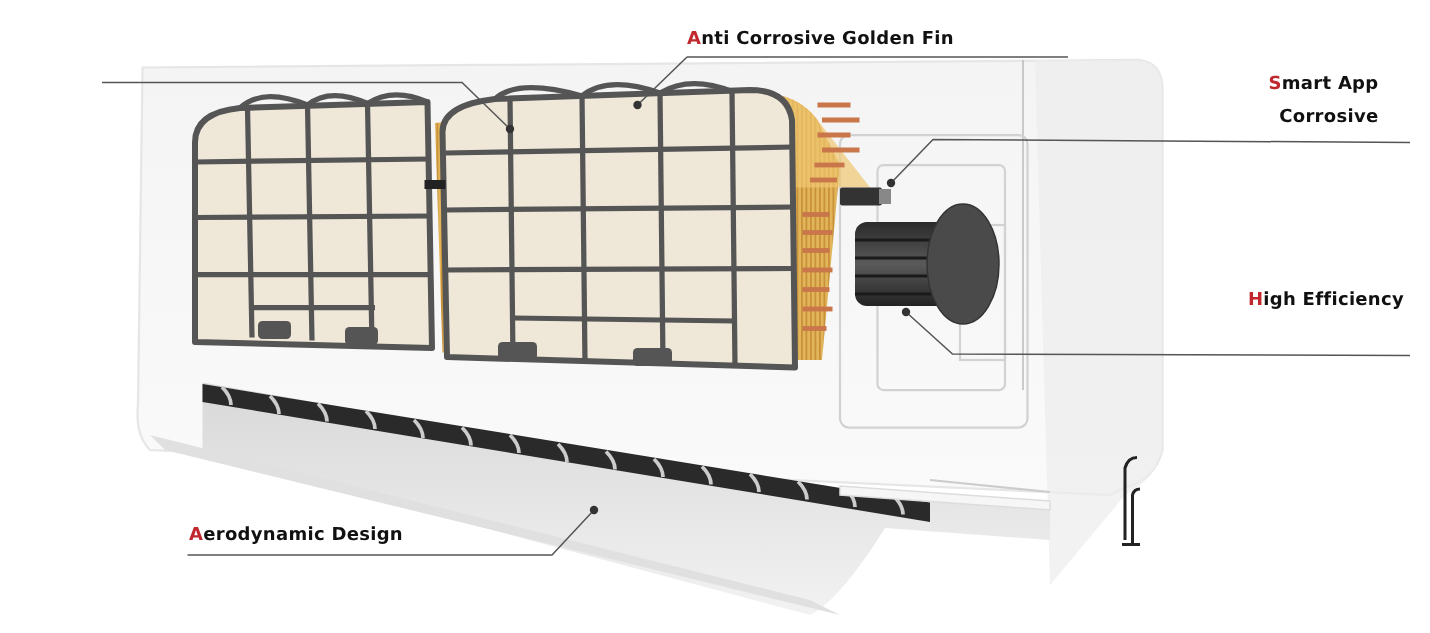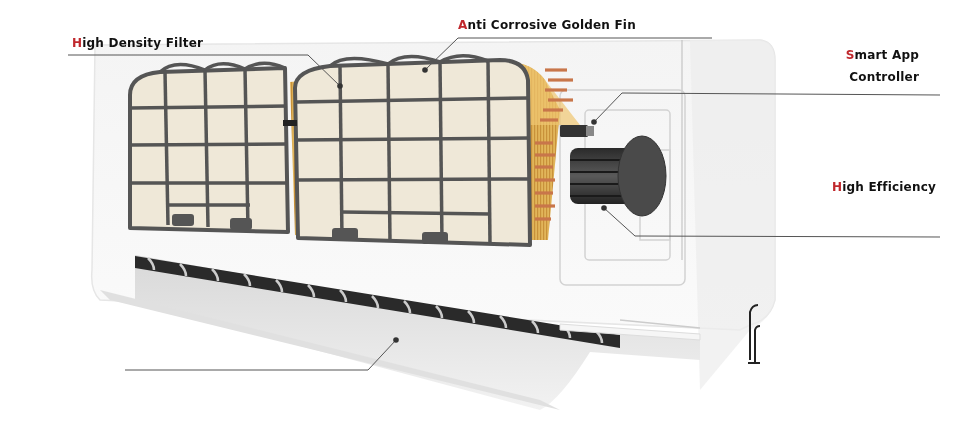--- a/index.html
+++ b/index.html
@@ -168,30 +168,30 @@
   <g fill="#333">
     <circle cx="340" cy="86" r="2.8"></circle>
     <circle cx="425" cy="70" r="2.8"></circle>
     <circle cx="594" cy="122" r="2.8"></circle>
     <circle cx="604" cy="208" r="2.8"></circle>
     <circle cx="396" cy="340" r="2.8"></circle>
   </g>
 </svg>
 
 
-<div class="label" style="left:72px;top:32px;">
-  <span class="first">H</span><span>igh Density Filter</span>
-</div>
 
 <div class="label" style="left:458px;top:14px;">
   <span class="first">A</span><span>nti Corrosive Golden Fin</span>
 </div>
 
 <div class="label right" style="right:34px;top:44px;">
   <div><span class="first">S</span><span>mart App</span></div>
-  <div>Controller</div>
+  <div>Corrosive</div>
 </div>
 
-<div class="label right" style="right:17px;top:176px;margin-left:36px;">
+<div class="label right" style="right:17px;top:188px;margin-left:36px;">
   <div><span class="first">H</span><span>igh Efficiency</span></div>
 </div>
 
+<div class="label" style="left:126px;top:345px;">
+  <span class="first">A</span><span>erodynamic Design</span>
+</div>
 </div>
 
 </body></html>

